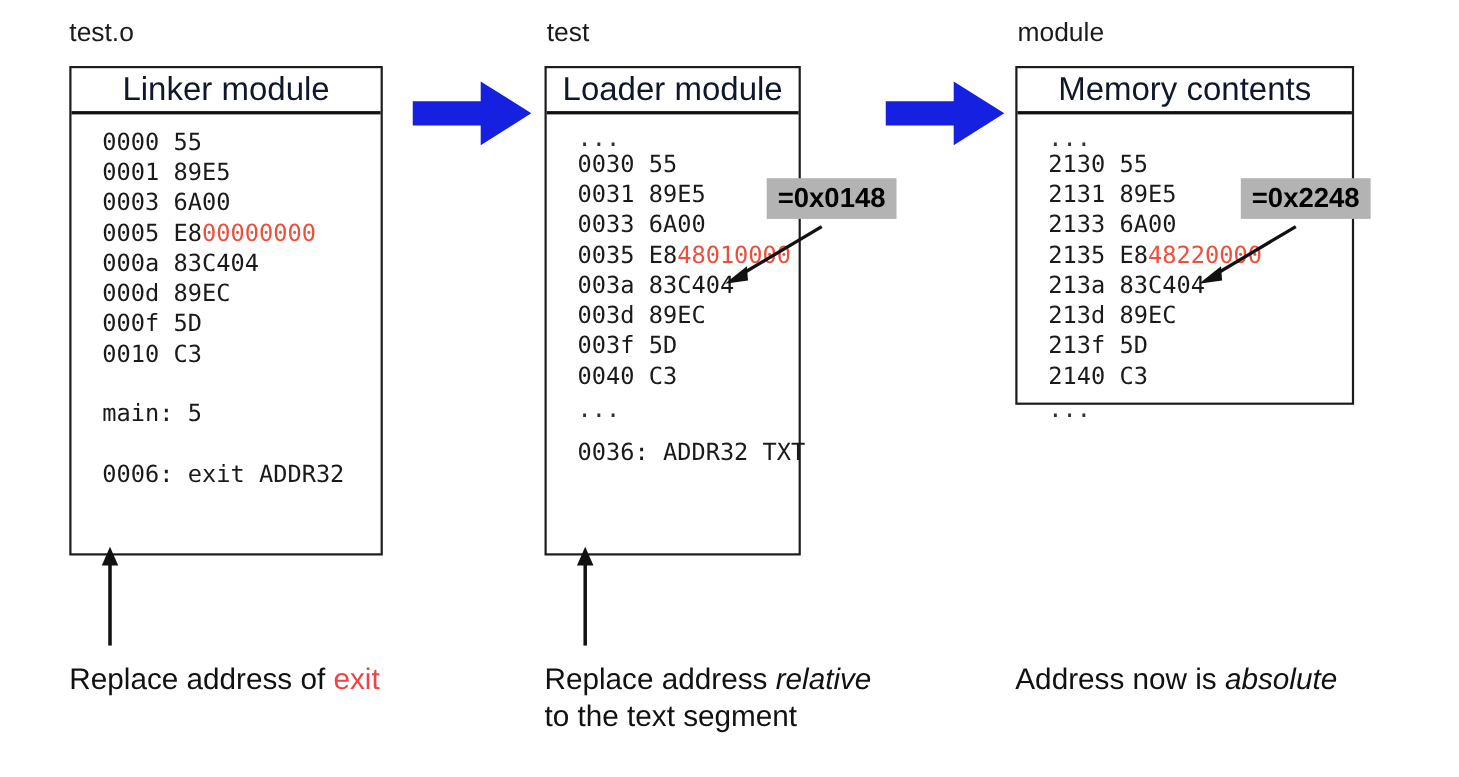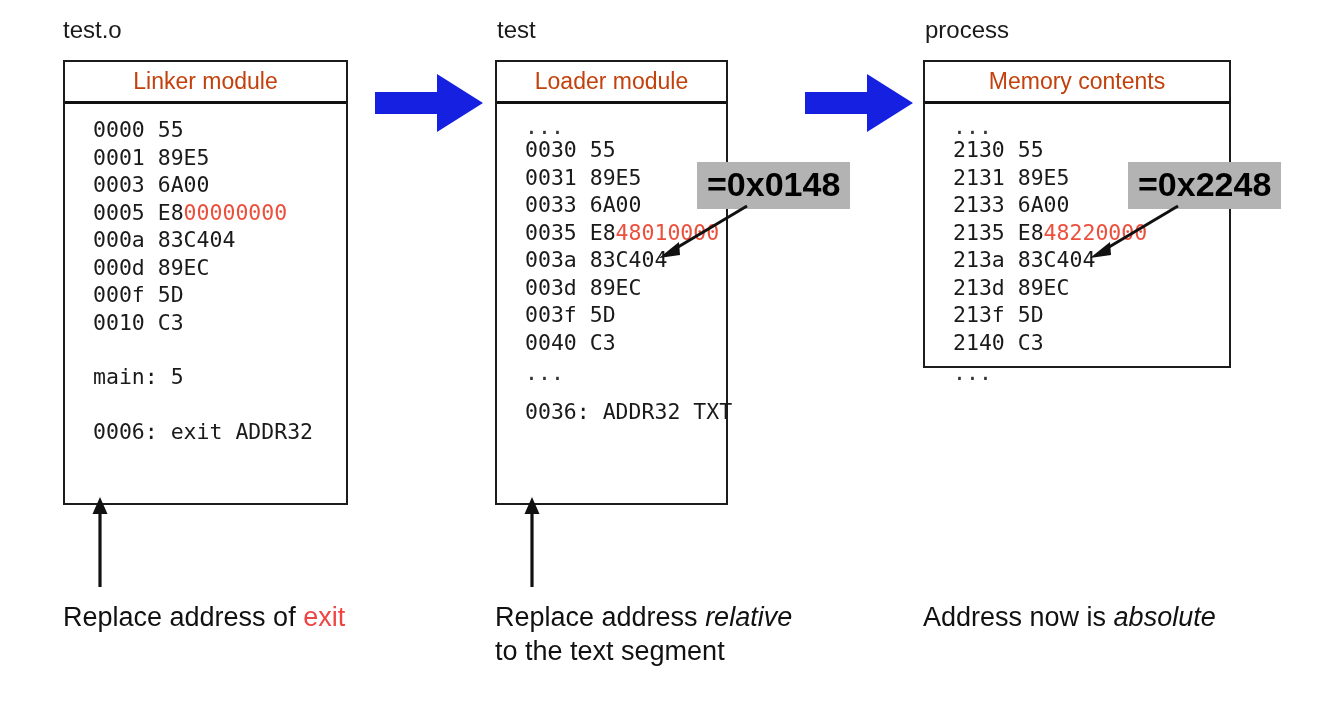--- a/index.html
+++ b/index.html
@@ -25,22 +25,22 @@
     border:2px solid #1c1c1c;
     box-sizing:border-box;
   }
   .panel-head{
     height:42px;
     display:flex;
     align-items:center;
     justify-content:center;
     border-bottom:3px solid #111111;
     box-sizing:border-box;
-    font-size:23px;
-    color:#c2410c;
+    font-size:30px;
+    color:#0f172a;
     font-family:"Liberation Sans", sans-serif;
   }
   .panel-body{
     padding:12px 0 10px 28px;
     box-sizing:border-box;
   }
   .code{
     font-family:"DejaVu Sans Mono", monospace;
     font-size:21.5px;
     line-height:27.5px;
@@ -63,21 +63,21 @@
   
   .bluearrow{position:absolute;}
 
   
   .callout{
     position:absolute;
     background:#b3b3b3;
     color:#000000;
     font-family:"Liberation Sans", sans-serif;
     font-weight:bold;
-    font-size:34px;
+    font-size:25px;
     padding:5px 10px 6px 10px;
     line-height:1.05;
     white-space:nowrap;
     box-sizing:border-box;
     z-index:6;
   }
 
   
   .leader{position:absolute;z-index:7;}
 
@@ -160,21 +160,21 @@
     <line x1="16" y1="92" x2="16" y2="16" stroke="#111" stroke-width="3.2"></line>
     <polygon points="16,2 8.5,19 23.5,19" fill="#111"></polygon>
   </svg>
 
   <div class="caption" style="left:495px;top:600px;width:400px;"><span>Replace address </span><span class="ital">relative</span><br><span>to the text segment</span></div>
 
   <svg class="bluearrow" style="left:805px;top:72px;" width="110" height="62" viewBox="0 0 110 62">
     <polygon points="0,20 62,20 62,2 108,31 62,60 62,42 0,42" fill="#1520e0"></polygon>
   </svg>
 
-  <div class="col-title" style="left:925px;top:18px;">process</div>
+  <div class="col-title" style="left:925px;top:18px;">module</div>
 
   <div class="panel" style="left:923px;top:60px;width:308px;height:308px;">
     <div class="panel-head">Memory contents</div>
     <div class="panel-body">
       <div class="ell">...</div>
       <div class="code">2130 55</div>
       <div class="code">2131 89E5</div>
       <div class="code">2133 6A00</div>
       <div class="code">2135 E8<span class="red">48220000</span></div>
       <div class="code">213a 83C404</div>

